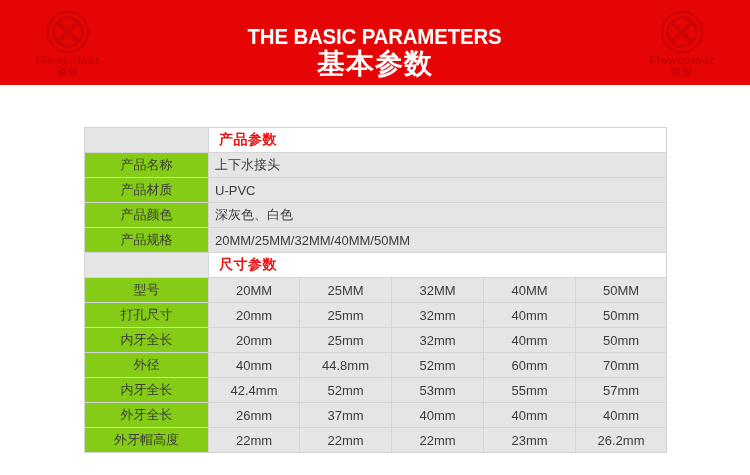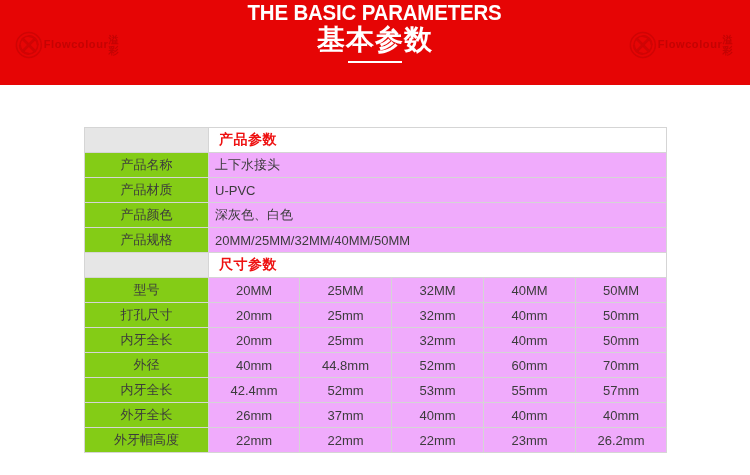--- a/index.html
+++ b/index.html
@@ -26,21 +26,21 @@
   .banner-title-block {
     position: absolute;
     left: 0;
     top: 0;
     width: 750px;
     height: 85px;
     display: flex;
     flex-direction: column;
     align-items: center;
     justify-content: flex-start;
-    padding-top: 0;
+    padding-top: 24px;
     box-sizing: border-box;
   }
   .banner-title-en {
     color: #ffffff;
     font-size: 22px;
     font-weight: bold;
     letter-spacing: -0.2px;
     line-height: 25px;
     white-space: nowrap;
     transform: scaleX(0.93);
@@ -61,21 +61,21 @@
     margin-top: 8px;
   }
 
   
   .watermark {
     position: absolute;
     top: 8px;
     width: 108px;
     height: 74px;
     display: flex;
-    flex-direction: row;
+    flex-direction: column;
     align-items: center;
     justify-content: flex-start;
     opacity: 1;
     pointer-events: none;
   }
   .watermark.left  { left: 14px; }
   .watermark.right { right: 14px; }
   .wm-mark {
     width: 48px;
     height: 48px;
@@ -117,21 +117,21 @@
     padding: 0 6px;
     vertical-align: middle;
   }
   td.label {
     width: 124px;
     background: #84cc16;
     text-align: center;
     color: #3c3c3c;
   }
   td.value {
-    background: #f0abfc;
+    background: #e5e5e5;
     text-align: left;
     padding-left: 10px;
   }
   td.value.center {
     text-align: center;
     padding-left: 6px;
   }
   tr.section td.label {
     background: #e6e6e6;
   }

